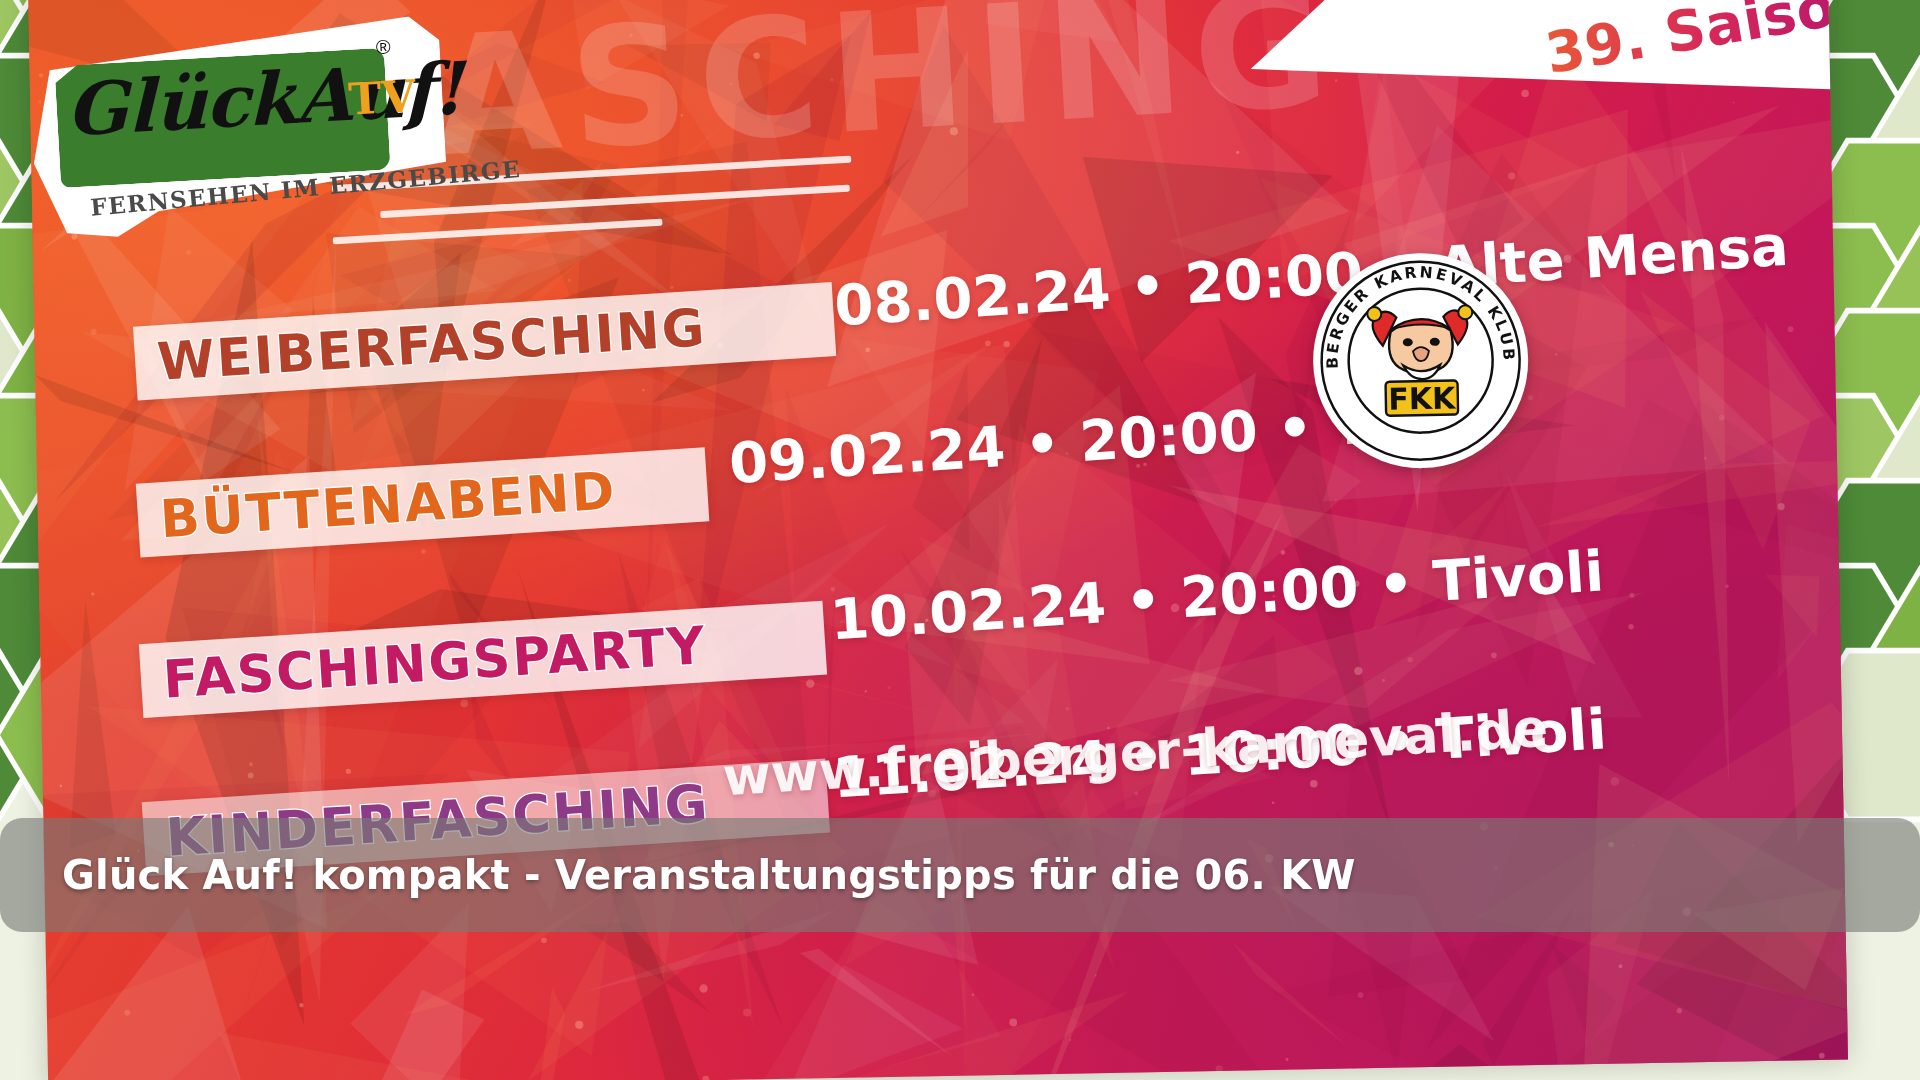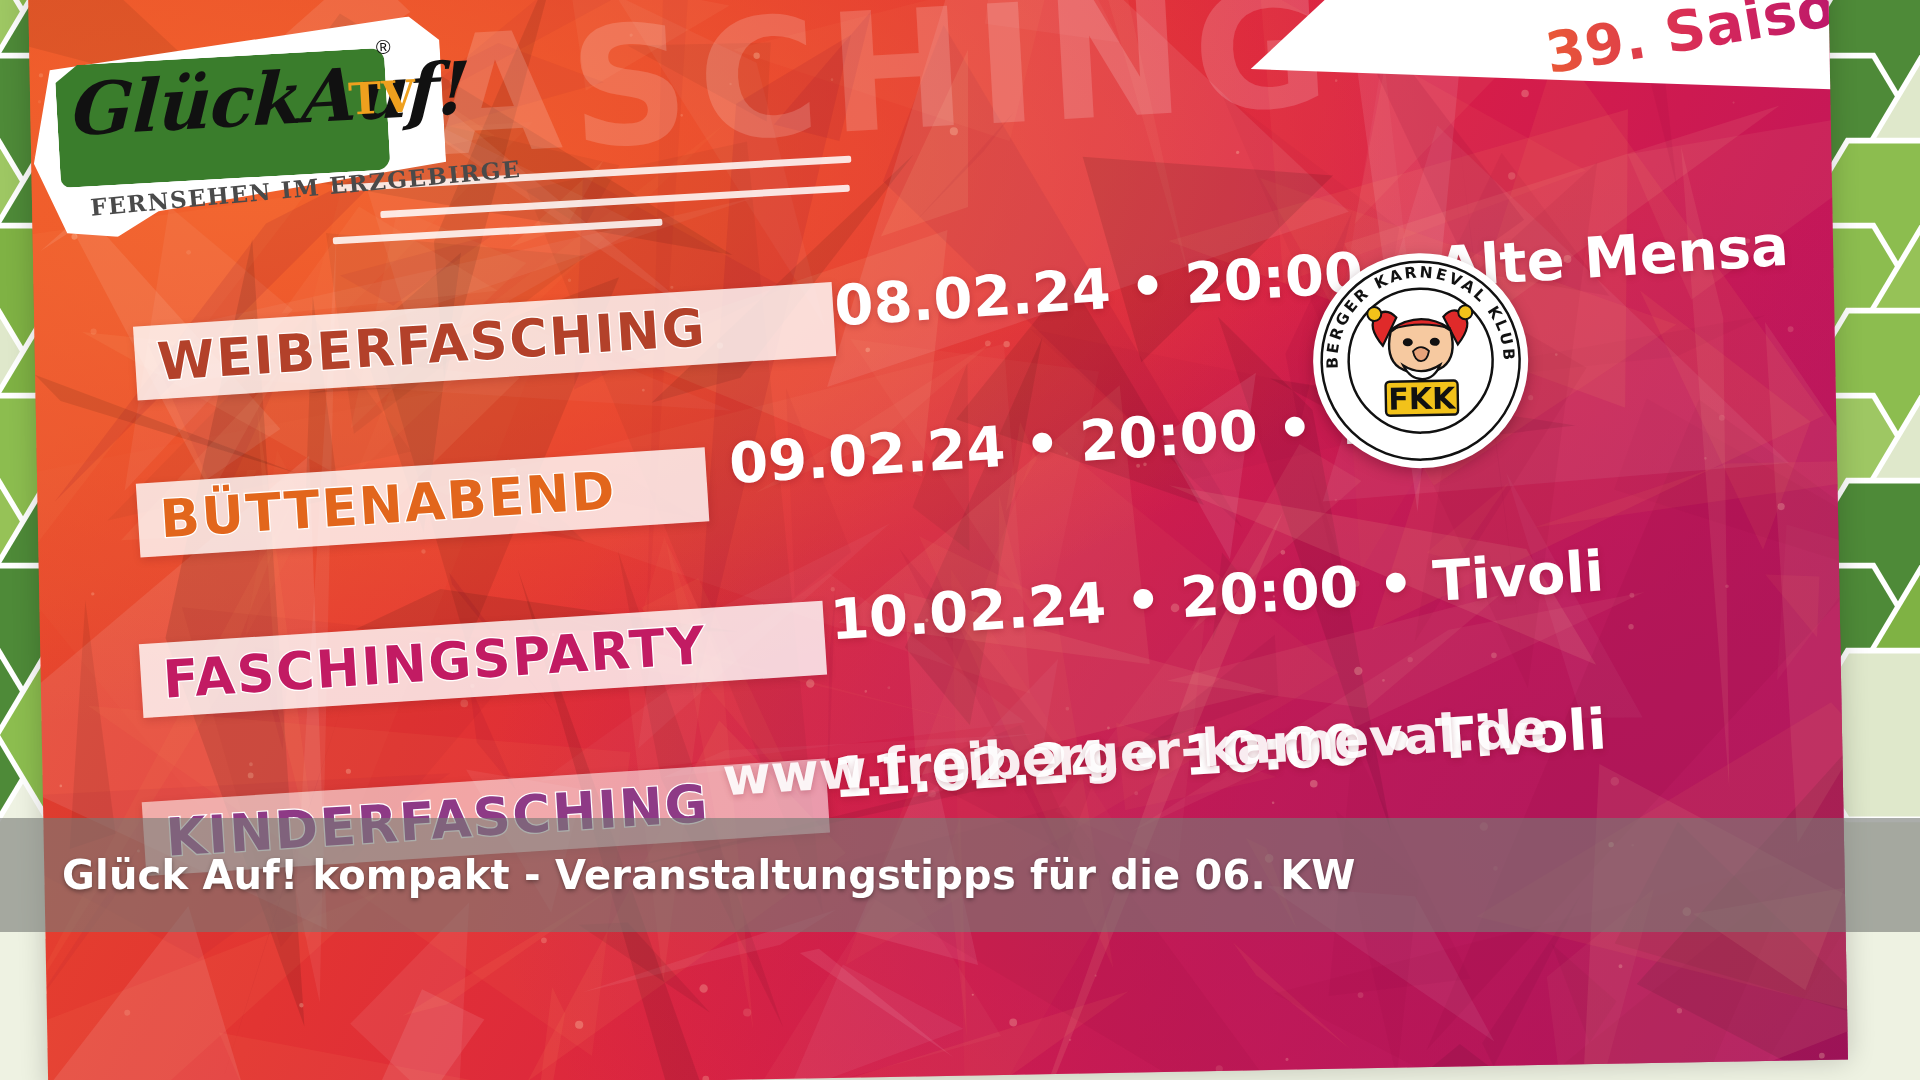--- a/index.html
+++ b/index.html
@@ -106,21 +106,21 @@
     font-size:52px;font-weight:bold;color:rgba(255,255,255,.92);
     transform:rotate(-2.4deg);white-space:nowrap;
     font-family:"DejaVu Sans", sans-serif;
     text-shadow:0 2px 6px rgba(120,10,30,.25);
   }
 
   
   #lower-third{
     position:absolute;left:0;top:818px;width:1920px;height:114px;
     background:rgba(120,122,118,.62);
-    display:flex;align-items:center;
+    display:flex;align-items:center;border-radius:22px;
   }
   #lower-third-text{
     margin-left:62px;color:#fff;font-size:40px;font-weight:bold;
     letter-spacing:.2px;white-space:nowrap;
     font-family:"DejaVu Sans", sans-serif;
     text-shadow:0 2px 4px rgba(0,0,0,.35);
   }
 
   
   #ga-logo{

